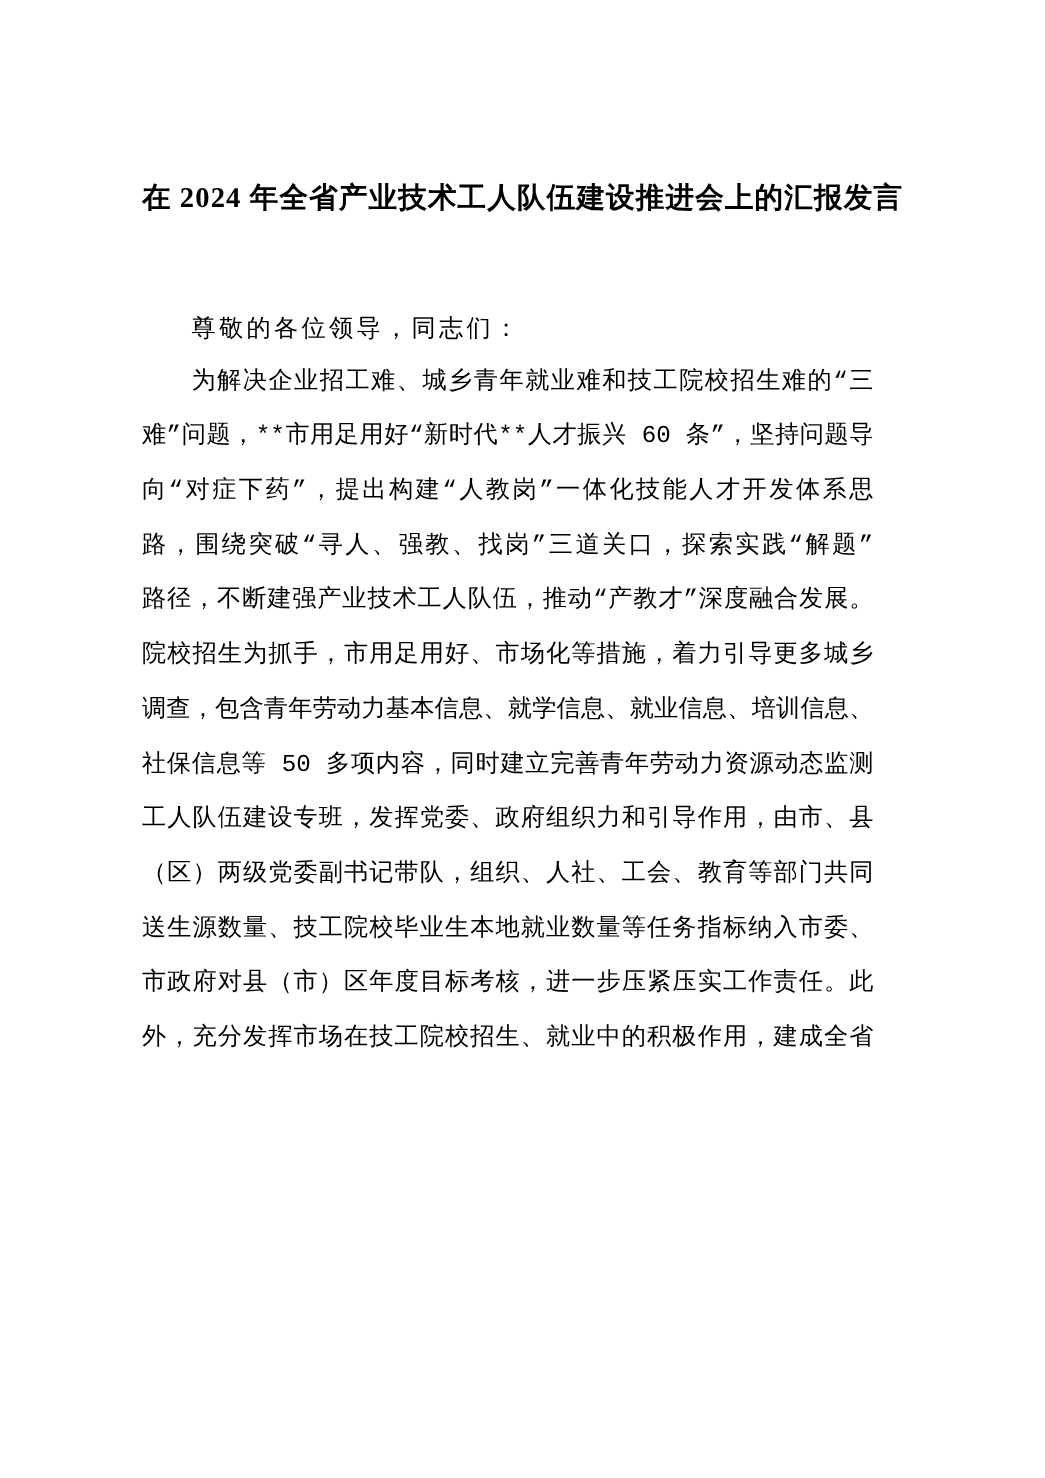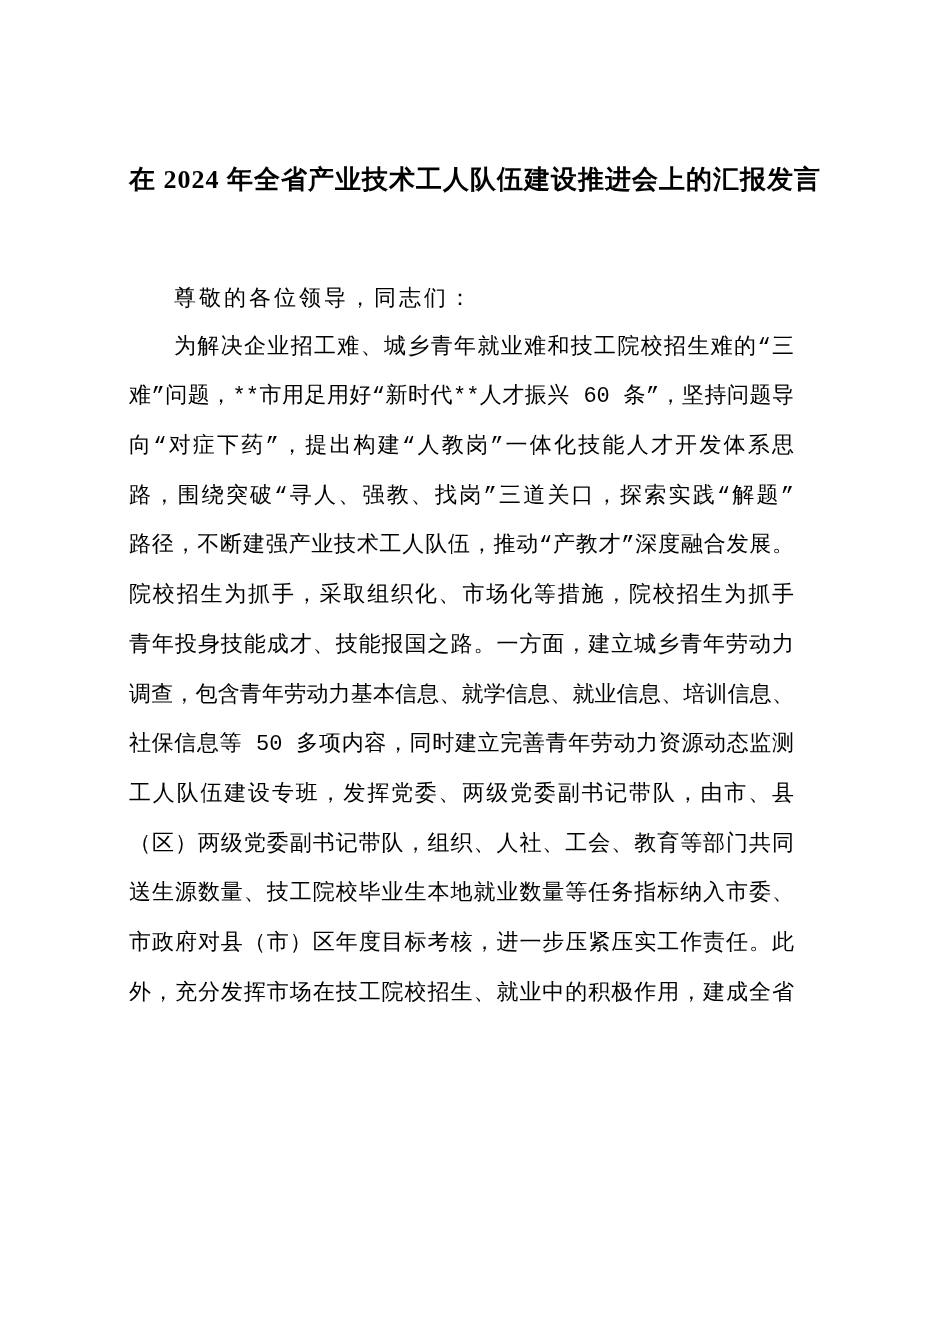--- a/index.html
+++ b/index.html
@@ -59,23 +59,22 @@
 
 <div class="page">
   <div class="doc-title">在 2024 年全省产业技术工人队伍建设推进会上的汇报发言</div>
   <div class="doc-body">
       <div class="line plain first">尊敬的各位领导，同志们：</div>
       <div class="line just first">为解决企业招工难、城乡青年就业难和技工院校招生难的“三</div>
       <div class="line just">难”问题，**市用足用好“新时代**人才振兴 60 条”，坚持问题导</div>
       <div class="line just">向“对症下药”，提出构建“人教岗”一体化技能人才开发体系思</div>
       <div class="line just">路，围绕突破“寻人、强教、找岗”三道关口，探索实践“解题”</div>
       <div class="line just">路径，不断建强产业技术工人队伍，推动“产教才”深度融合发展。</div>
-      <div class="line just">院校招生为抓手，采取组织化、市场化等措施，院校招生为抓手</div>
-      <div class="line just">青年投身技能成才、技能报国之路。一方面，建立城乡青年劳动力</div>
+      <div class="line just">院校招生为抓手，市用足用好、市场化等措施，着力引导更多城乡</div>
       <div class="line just">调查，包含青年劳动力基本信息、就学信息、就业信息、培训信息、</div>
       <div class="line just">社保信息等 50 多项内容，同时建立完善青年劳动力资源动态监测机</div>
-      <div class="line just">工人队伍建设专班，发挥党委、两级党委副书记带队，由市、县</div>
+      <div class="line just">工人队伍建设专班，发挥党委、政府组织力和引导作用，由市、县</div>
       <div class="line just">（区）两级党委副书记带队，组织、人社、工会、教育等部门共同</div>
       <div class="line just">送生源数量、技工院校毕业生本地就业数量等任务指标纳入市委、</div>
       <div class="line just">市政府对县（市）区年度目标考核，进一步压紧压实工作责任。此</div>
       <div class="line just">外，充分发挥市场在技工院校招生、就业中的积极作用，建成全省</div>
     </div>
 </div>
 
 </body></html>

